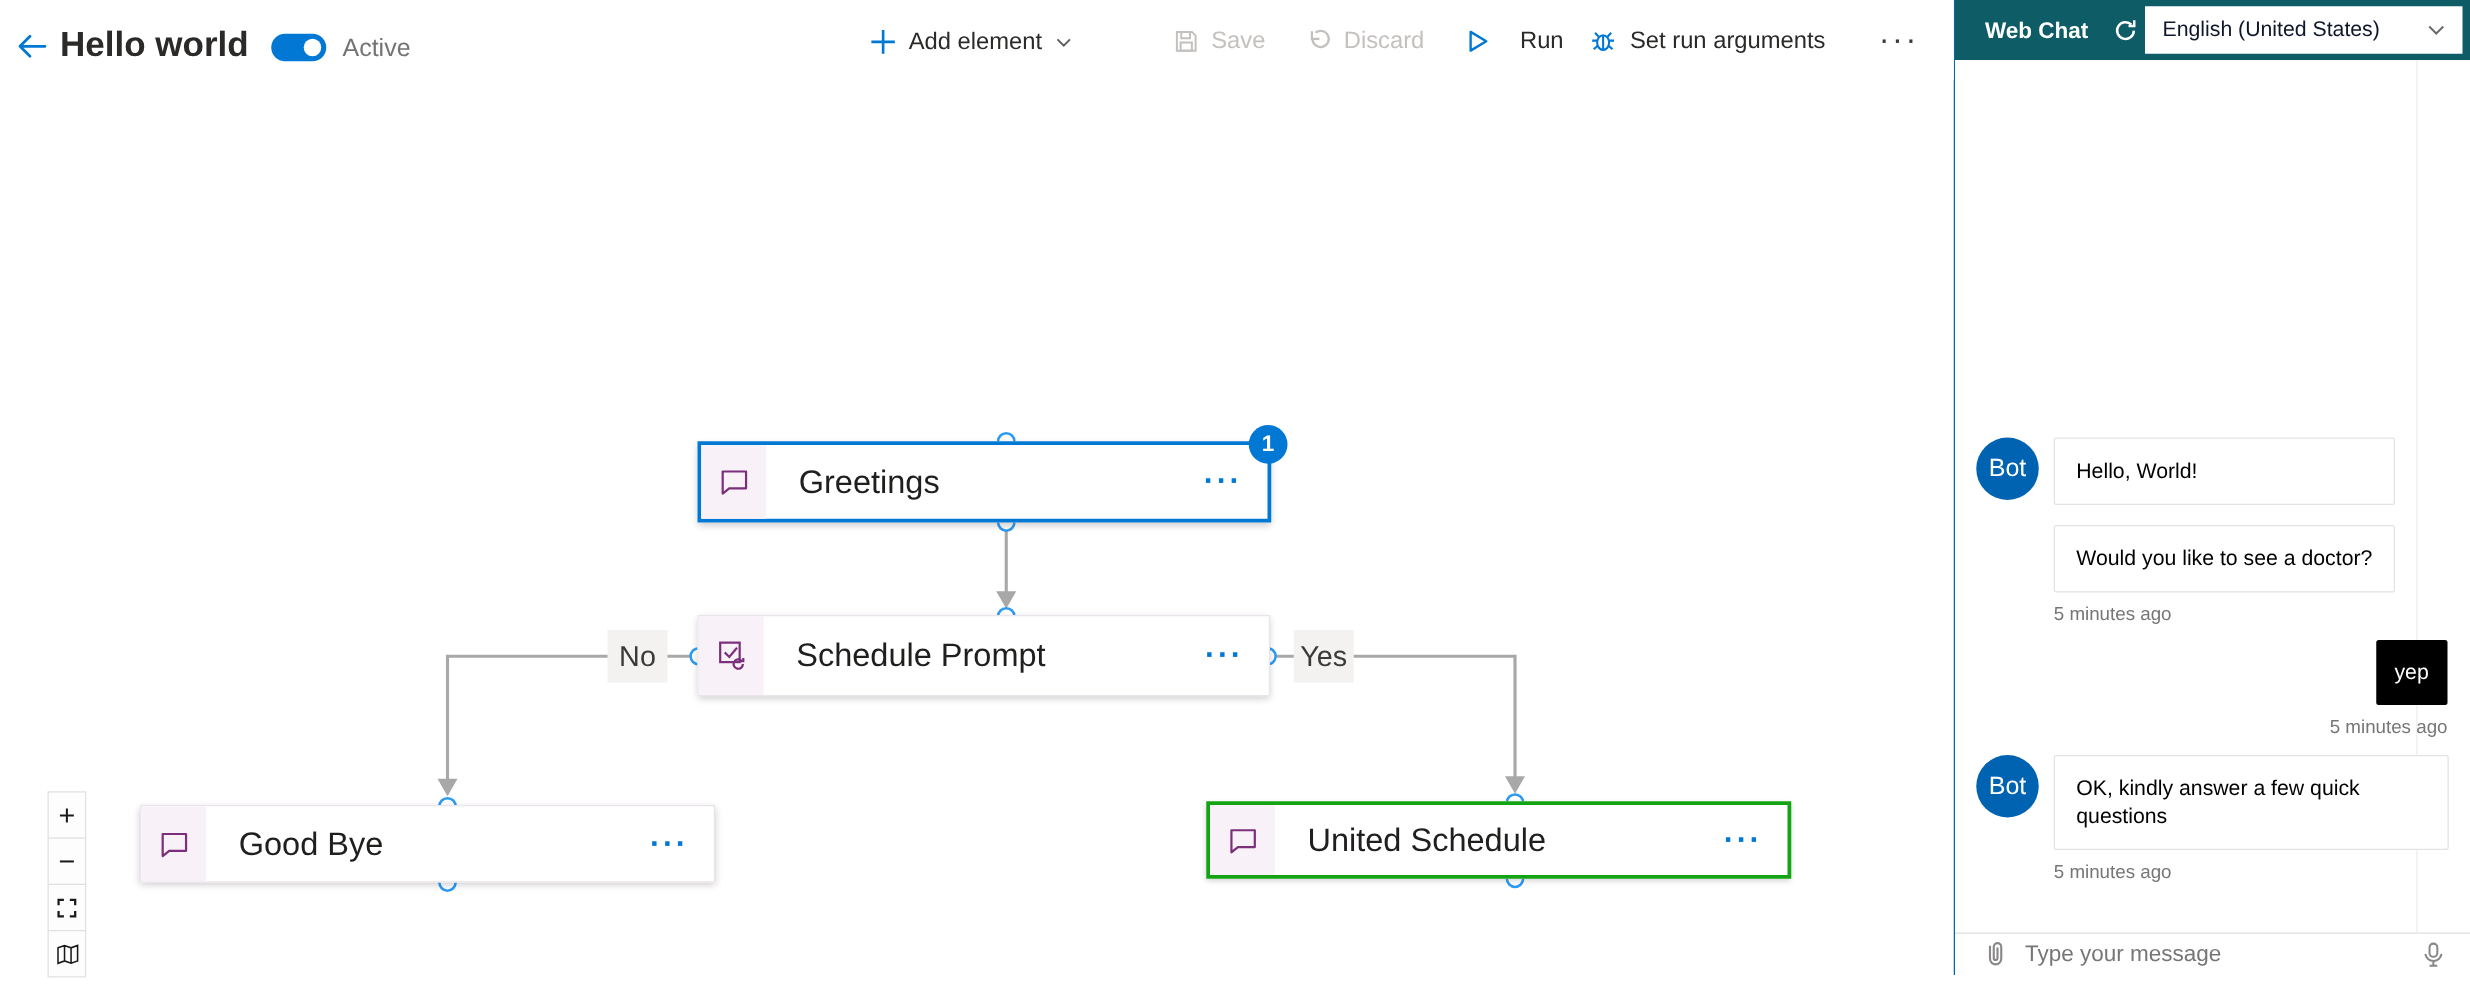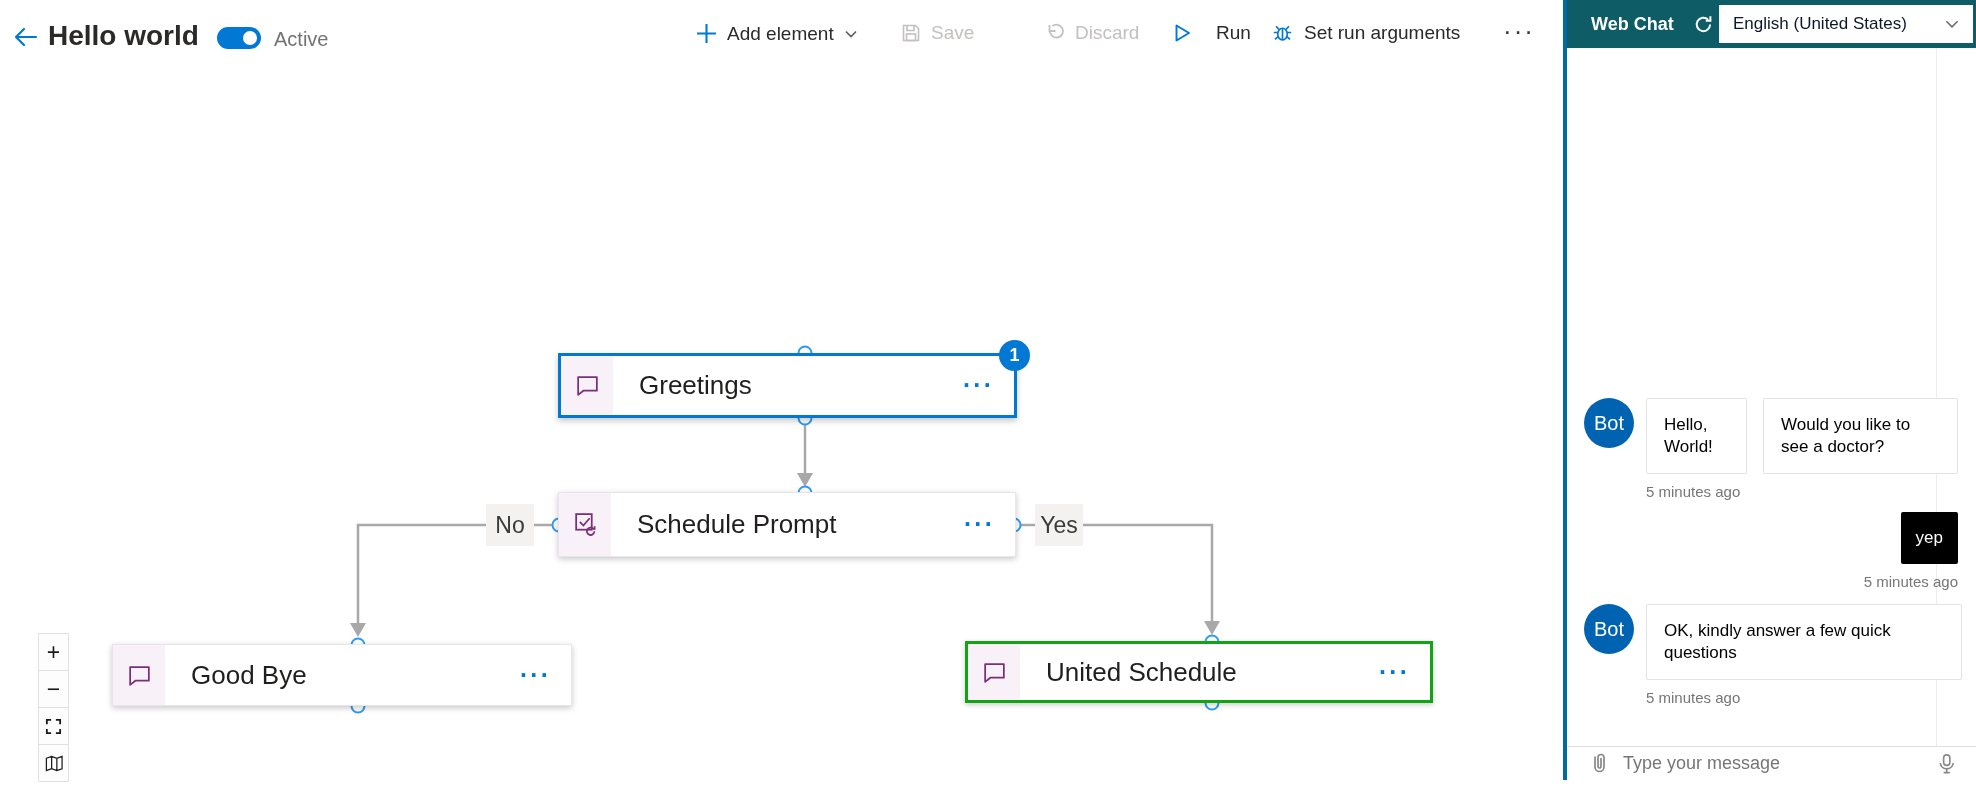--- a/index.html
+++ b/index.html
@@ -33,36 +33,36 @@
     display:flex; align-items:center; justify-content:center; z-index:2; }
 
   
   #zoombar { position:absolute; left:38px; top:633px; width:31px; z-index:6; }
   .zbtn { width:31px; height:38px; background:#fdfdfd; border:1px solid #e3e1df; margin-top:-1px;
     display:flex; align-items:center; justify-content:center; font-size:23px; color:#1b1a19; cursor:pointer; }
   .zbtn:first-child { margin-top:0; }
 
   
   #webchat { position:absolute; left:1563px; top:0; width:413px; height:780px; background:#fff;
-    border-left:4px solid #0369a1; }
+    border-left:1px solid #0369a1; }
   #wc-header { position:absolute; left:0; top:0; width:100%; height:48px; background:#0d5c66;
     display:flex; align-items:center; }
   #wc-title { color:#fff; font-size:18px; font-weight:700; margin-left:24px; }
   #wc-refresh { margin-left:18px; cursor:pointer; display:flex; }
   #wc-lang { position:absolute; left:152px; top:5px; width:254px; height:38px; background:#fff;
     display:flex; align-items:center; font-size:17px; color:#0f172a; cursor:pointer; }
   #wc-lang .lang-text { margin-left:14px; flex:1; }
   #wc-scrollhint { position:absolute; left:369px; top:48px; height:710px; width:1px; background:#ededed; }
 
   #transcript { position:absolute; left:0; top:48px; right:0; bottom:34px;
     display:flex; flex-direction:column; justify-content:flex-end; padding:0 18px 40px 17px; }
   .msg-row { display:flex; align-items:flex-start; }
   .avatar { width:50px; height:50px; border-radius:50%; background:#0063b1; color:#fff; font-size:20px;
     flex:0 0 50px; display:flex; align-items:center; justify-content:center; }
-  .bubble-col { margin-left:12px; display:flex; gap:16px; }
+  .bubble-col { margin-left:12px; display:flex; flex-direction:column; gap:16px; }
   .bubble { background:#fff; border:1px solid #e3e3e3; border-radius:2px; padding:15px 17px;
     font-size:17px; color:#000; max-width:320px; line-height:22px; }
   .bubble.fixed { width:316px; }
   .timestamp { font-size:15px; color:#767676; margin-top:9px; }
   .ts-left { margin-left:62px; }
   .ts-right { text-align:right; }
   .user-row { display:flex; justify-content:flex-end; margin-top:12px; }
   .bubble.user { background:#000; color:#fff; border:none; padding:15px 15px; }
 
   #wc-input { position:absolute; left:0; bottom:0; width:100%; height:34px; border-top:1px solid #e0e0e0;
@@ -175,21 +175,21 @@
     <div class="tb-abs tb-item" style="left:695px; top:22px;">
       <svg width="23" height="23" viewBox="0 0 22 22">
         <path d="M11 2 v18 M2 11 h18" stroke="#0078d4" stroke-width="2" fill="none"></path>
       </svg>
       <span>Add element</span>
       <svg width="16" height="16" viewBox="0 0 16 16">
         <path d="M3 5.5 l5 5 5-5" stroke="#605e5c" stroke-width="1.6" fill="none"></path>
       </svg>
     </div>
 
-    <div class="tb-abs tb-item disabled" style="left:900px; top:22px;">
+    <div class="tb-abs tb-item disabled" style="left:938px; top:22px;">
       <svg width="22" height="22" viewBox="0 0 22 22" fill="none" stroke="#c3c0be" stroke-width="1.6">
         <path d="M3.5 3.5 h12 l3 3 v12 h-15 z"></path>
           <path d="M7 3.5 v5 h7 v-5"></path>
           <rect x="6.5" y="12" width="9" height="6.5"></rect>
       </svg>
       <span>Save</span>
     </div>
 
     <div class="tb-abs tb-item disabled" style="left:1044px; top:22px;">
       <svg width="22" height="22" viewBox="0 0 22 22" fill="none" stroke="#c3c0be" stroke-width="1.8">

